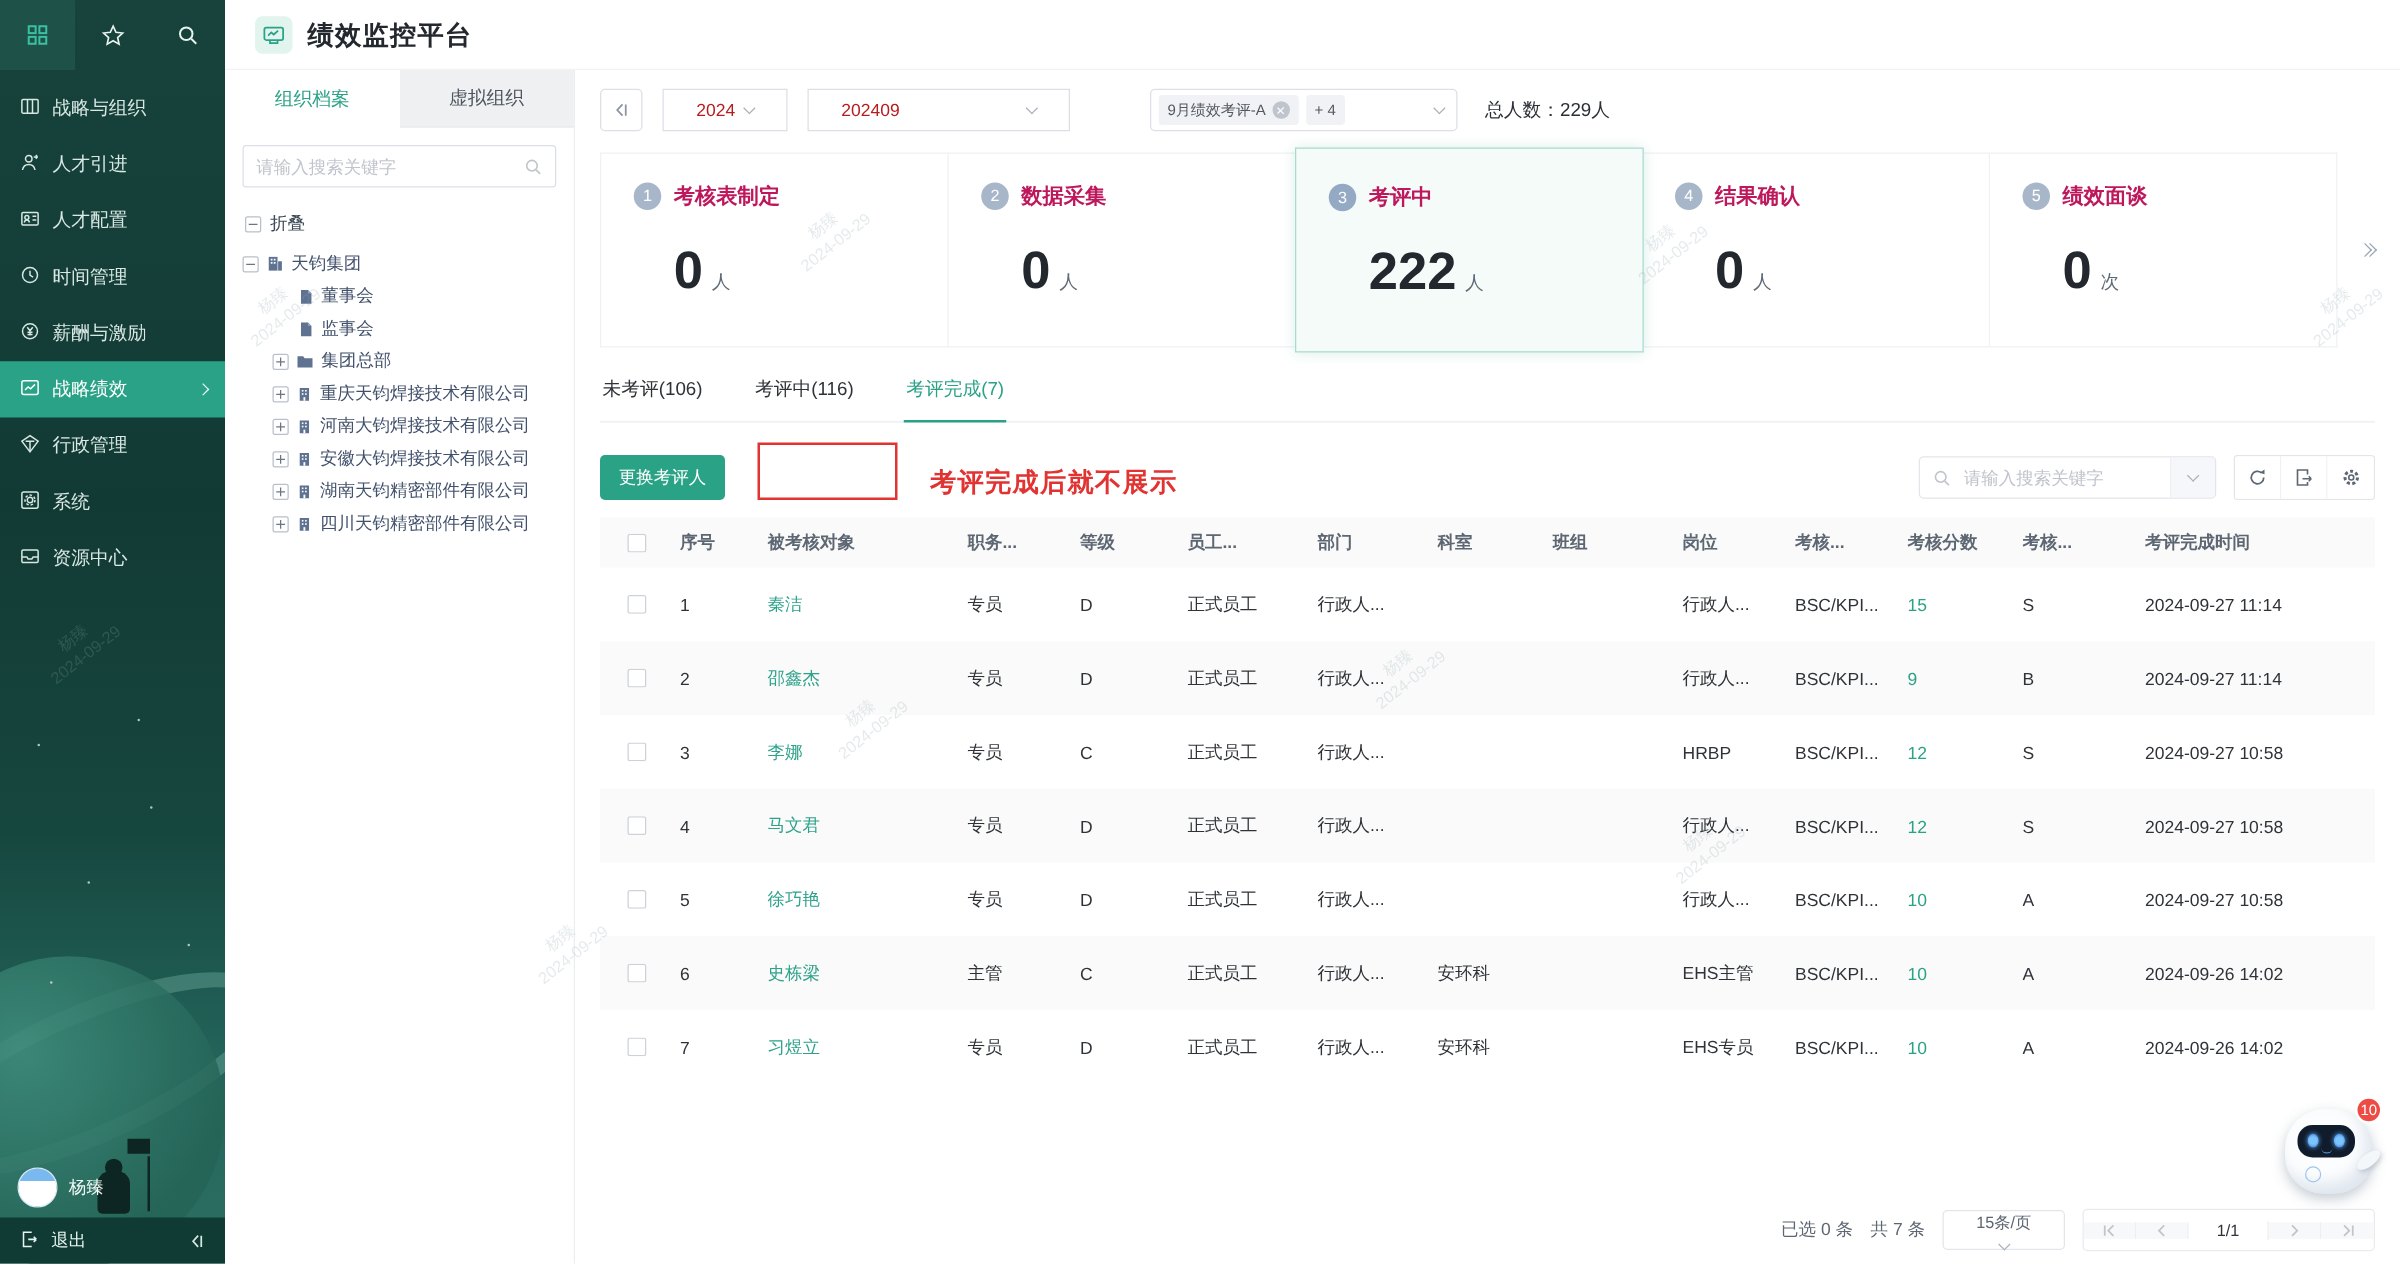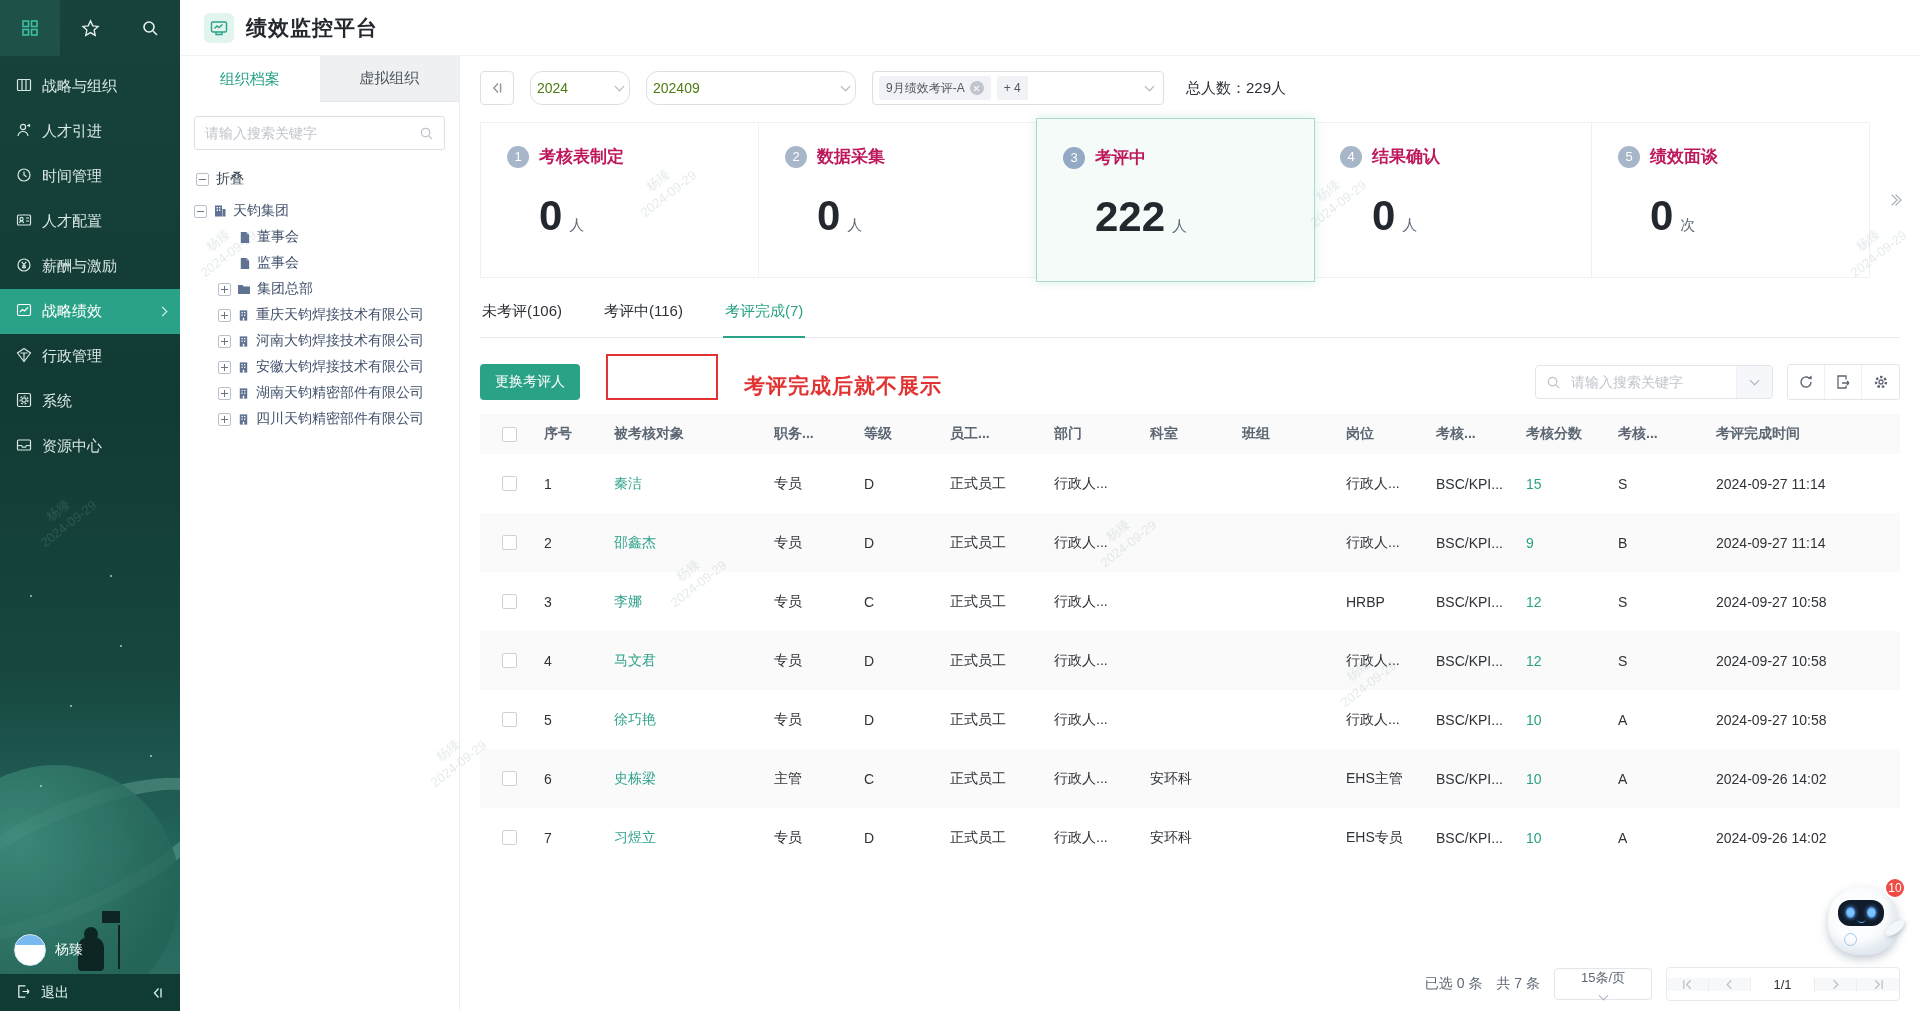--- a/index.html
+++ b/index.html
@@ -65,27 +65,27 @@
   .tree { padding:4px 8px 0 0; overflow:hidden;}
   .tree-item { display:flex; align-items:center; gap:6px; height:26px; font-size:14px; color:#41506b; cursor:pointer; white-space:nowrap;}
   .ti-l0 { padding-left:14px;} .ti-l1 { padding-left:38px;} .ti-l1d { padding-left:58px;}
   .tree-icon { flex-shrink:0; display:flex;}
 
   
   .main { flex:1; padding:14px 20px 0; position:relative; min-width:0;}
   .filter-row { display:flex; align-items:center; gap:16px; height:36px; margin-bottom:16px;}
   .sq-btn { width:34px; height:34px; border:1px solid #dcdfe6; border-radius:4px; background:#fff;
     display:flex; align-items:center; justify-content:center; cursor:pointer;}
-  .select { height:34px; border:1px solid #dcdfe6; border-radius:12px; background:#fff; display:flex;
-    align-items:center; padding:0 6px; gap:8px; cursor:pointer; color:#4d7c0f;}
+  .select { height:34px; border:1px solid #dcdfe6; border-radius:0; background:#fff; display:flex;
+    align-items:center; padding:0 26px; gap:8px; cursor:pointer; color:#b91c1c;}
   .sel-year { width:100px;} .sel-period { width:210px;}
   .chev { width:7px; height:7px; border-right:1.4px solid #aab0ba; border-bottom:1.4px solid #aab0ba;
     transform:rotate(45deg); margin-top:-3px; flex-shrink:0;}
-  .multisel { width:292px; height:34px; border:1px solid #dcdfe6; border-radius:4px; background:#fff;
-    display:flex; align-items:center; padding:0 10px 0 6px; gap:6px; cursor:pointer;}
+  .multisel { width:246px; height:34px; border:1px solid #dcdfe6; border-radius:4px; background:#fff;
+    display:flex; align-items:center; padding:0 10px 0 6px; gap:6px; cursor:pointer;margin-left:48px;}
   .tag { background:#f0f2f5; border-radius:3px; height:24px; display:flex; align-items:center; gap:5px;
     padding:0 7px; font-size:12px; color:#54595f;}
   .tag-close { width:14px; height:14px; border-radius:50%; background:#c0c4cc; position:relative; cursor:pointer;}
   .tag-close::before,.tag-close::after { content:""; position:absolute; left:6.3px; top:3.5px; width:1.4px; height:7px; background:#fff;}
   .tag-close::before { transform:rotate(45deg);} .tag-close::after { transform:rotate(-45deg);}
   .total-info { font-size:15px; color:#2b2f36; margin-left:6px;}
 
   
   .stages-wrap { display:flex; align-items:center;}
   .stages { flex:1; display:flex; border:1px solid #f0f1f3; height:156px; background:#fff;}
@@ -213,35 +213,35 @@
               <g fill="none" stroke="#d7e7e2" stroke-width="1.2">
                 <circle cx="7" cy="5" r="2.6"></circle>
                 <path d="M2 14c.5-3 2.5-4.5 5-4.5s4.5 1.5 5 4.5M11 3.5l3 0m0 0-1.4-1.4M14 3.5l-1.4 1.4"></path>
               </g>
             </svg></span>
         <span class="mi-label">人才引进</span>
       </div>
       <div class="menu-item">
         <span><svg width="16" height="16" viewBox="0 0 16 16">
               <g fill="none" stroke="#d7e7e2" stroke-width="1.2">
-                <circle cx="8" cy="8" r="6"></circle>
-                <path d="M8 4.5V8l2.5 1.8"></path>
-              </g>
-            </svg></span>
-        <span class="mi-label">时间管理</span>
-      </div>
-      <div class="menu-item">
-        <span><svg width="16" height="16" viewBox="0 0 16 16">
-              <g fill="none" stroke="#d7e7e2" stroke-width="1.2">
                 <rect x="1.5" y="3" width="13" height="10" rx="1"></rect>
                 <circle cx="5.5" cy="7" r="1.6"></circle>
                 <path d="M3.4 11c.3-1.4 1.1-2 2.1-2s1.8.6 2.1 2M10 6h3M10 9h3"></path>
               </g>
             </svg></span>
         <span class="mi-label">人才配置</span>
+      </div>
+      <div class="menu-item">
+        <span><svg width="16" height="16" viewBox="0 0 16 16">
+              <g fill="none" stroke="#d7e7e2" stroke-width="1.2">
+                <circle cx="8" cy="8" r="6"></circle>
+                <path d="M8 4.5V8l2.5 1.8"></path>
+              </g>
+            </svg></span>
+        <span class="mi-label">时间管理</span>
       </div>
       <div class="menu-item">
         <span><svg width="16" height="16" viewBox="0 0 16 16">
               <g fill="none" stroke="#d7e7e2" stroke-width="1.2">
                 <circle cx="8" cy="8" r="6"></circle>
                 <path d="M5.8 4.8 8 7.6l2.2-2.8M8 7.6v3.8M6 8.8h4M6 10.6h4"></path>
               </g>
             </svg></span>
         <span class="mi-label">薪酬与激励</span>
       </div>

